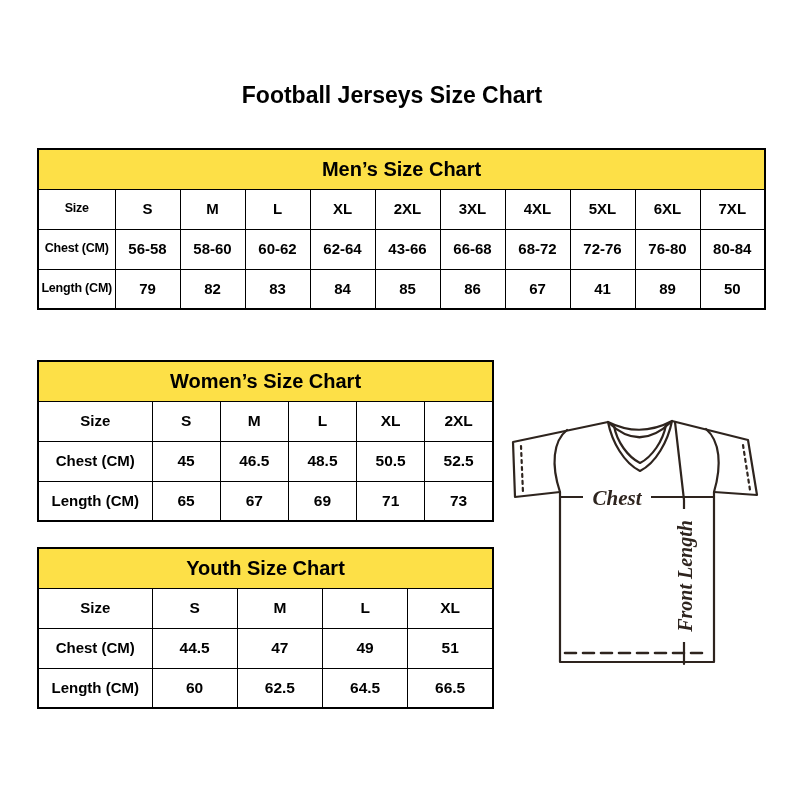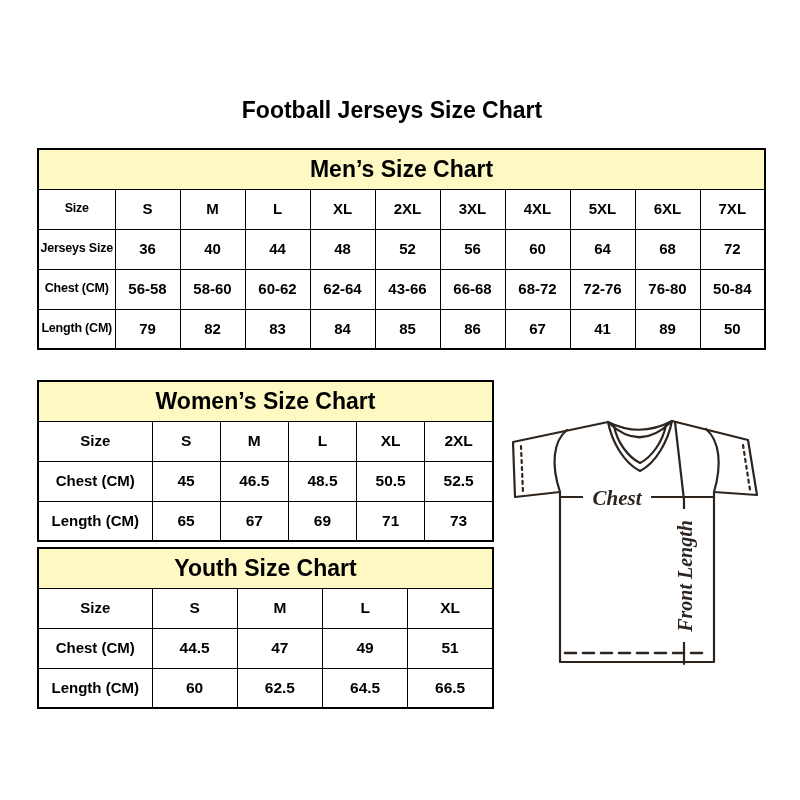--- a/index.html
+++ b/index.html
@@ -6,21 +6,21 @@
   #canvas {
     position: relative;
     width: 800px;
     height: 800px;
     background: #ffffff;
     font-family: "Liberation Sans", sans-serif;
     overflow: hidden;
   }
   #page-title {
     position: absolute;
-    top: 97px;
+    top: 82px;
     left: 0;
     width: 784px;
     text-align: center;
     font-size: 23px;
     font-weight: bold;
     color: #000;
   }
   table.size-table {
     position: absolute;
     border-collapse: collapse;
@@ -34,29 +34,29 @@
     text-align: center;
     vertical-align: middle;
     font-weight: bold;
     color: #000;
     line-height: 1.05;
     overflow: hidden;
     white-space: nowrap;
   }
   .size-table tr { height: 40px; }
   .size-table th.hcell {
-    background: #fef9c3;
-    font-size: 23px;
+    background: #fde047;
+    font-size: 20px;
   }
   
   #mens { left: 37px; top: 148px; width: 727px; }
   #mens td { font-size: 15px; }
   #mens td.label { font-size: 12.5px; letter-spacing: -0.2px; }
   
-  #womens { left: 37px; top: 380px; width: 455px; }
+  #womens { left: 37px; top: 360px; width: 455px; }
   #womens td { font-size: 15.5px; }
   #womens td.label { font-size: 15px; }
   
   #youth { left: 37px; top: 547px; width: 455px; border-radius: 31px; }
   #youth td { font-size: 15.5px; }
   #youth td.label { font-size: 15px; }
 
   #jersey-svg {
     position: absolute;
     left: 505px;
@@ -101,44 +101,31 @@
       <td>L</td>
       <td>XL</td>
       <td>2XL</td>
       <td>3XL</td>
       <td>4XL</td>
       <td>5XL</td>
       <td>6XL</td>
       <td>7XL</td>
     </tr>
     <tr>
-      <td class="label">Jerseys Size</td>
-      <td>36</td>
-      <td>40</td>
-      <td>44</td>
-      <td>48</td>
-      <td>52</td>
-      <td>56</td>
-      <td>60</td>
-      <td>64</td>
-      <td>68</td>
-      <td>72</td>
-    </tr>
-    <tr>
       <td class="label">Chest (CM)</td>
       <td>56-58</td>
       <td>58-60</td>
       <td>60-62</td>
       <td>62-64</td>
       <td>43-66</td>
       <td>66-68</td>
       <td>68-72</td>
       <td>72-76</td>
       <td>76-80</td>
-      <td>50-84</td>
+      <td>80-84</td>
     </tr>
     <tr>
       <td class="label">Length (CM)</td>
       <td>79</td>
       <td>82</td>
       <td>83</td>
       <td>84</td>
       <td>85</td>
       <td>86</td>
       <td>67</td>

